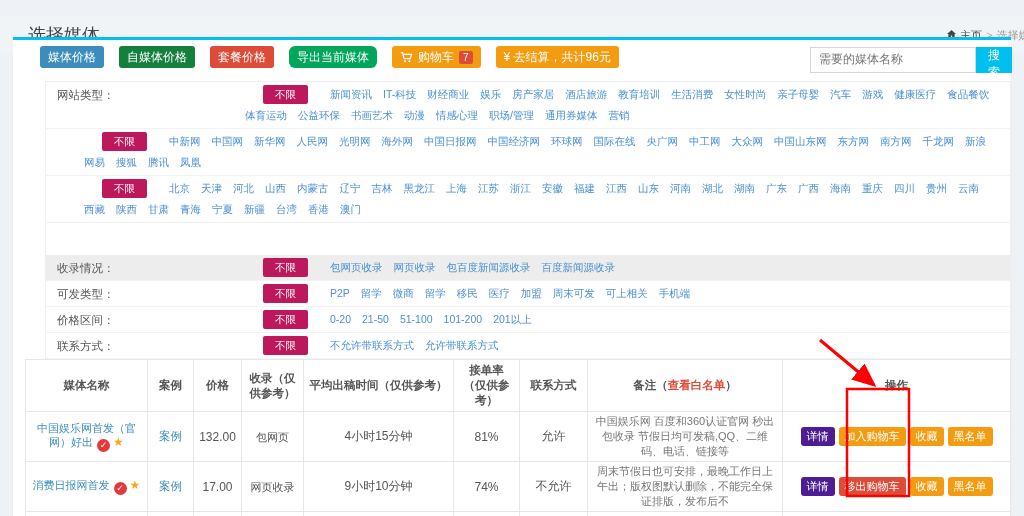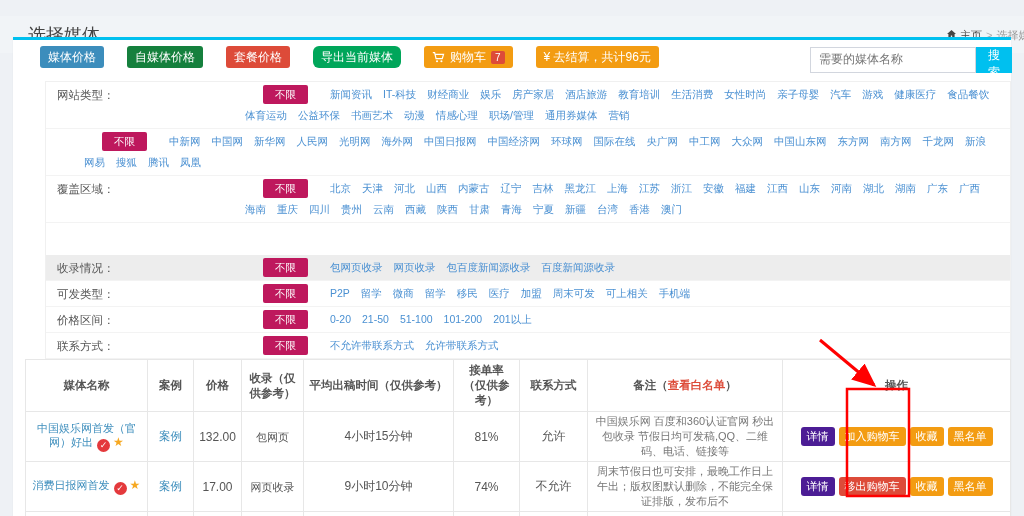--- a/index.html
+++ b/index.html
@@ -9,21 +9,21 @@
   .page-title{position:absolute;left:28px;top:7px;margin:0;font-size:18px;font-weight:normal;color:#444;}
   .breadcrumb{position:absolute;left:946px;top:12px;font-size:11px;color:#555;white-space:nowrap;}
   .breadcrumb .bc-ic{display:inline-block;vertical-align:-1px;margin-right:3px;}
   .breadcrumb a{color:#444;text-decoration:none;cursor:pointer;}
   .bc-sep{color:#aaa;margin:0 4px;}
   .bc-cur{color:#999;}
   
   .panel{position:absolute;left:13px;top:37px;width:998px;height:479px;background:#fff;
     border-top:3px solid #00c0ef;box-shadow:0 1px 1px rgba(0,0,0,.08);}
   
-  .toolbar{position:absolute;left:7px;top:6px;display:flex;gap:23px;padding-left:20px;}
+  .toolbar{position:absolute;left:7px;top:6px;display:flex;gap:15px;padding-left:20px;}
   .tbtn{display:inline-flex;align-items:center;gap:5px;border:none;color:#fff;font-size:12px;
     height:22px;padding:0 8px;border-radius:3px;cursor:pointer;white-space:nowrap;
     font-family:inherit;}
   .tbadge{background:#dd4b39;color:#fff;font-size:10px;padding:1px 4px;border-radius:2px;line-height:11px;}
   .cart-ic{display:inline-flex;}
   
   .searchbox{position:absolute;left:797px;top:7px;display:flex;}
   .searchbox input{width:148px;height:24px;border:1px solid #d2d6de;padding:0 8px;font-size:12px;
     color:#555;outline:none;font-family:Liberation Mono, monospace;}
   .search-btn{height:26px;border:none;background:#00c0ef;color:#fff;font-size:12px;padding:0 12px;
@@ -160,21 +160,20 @@
           <a class="fopt"><span>南方网</span></a>
           <a class="fopt"><span>千龙网</span></a>
           <a class="fopt"><span>新浪</span></a>
           <a class="fopt"><span>网易</span></a>
           <a class="fopt"><span>搜狐</span></a>
           <a class="fopt"><span>腾讯</span></a>
           <a class="fopt"><span>凤凰</span></a>
         </div>
       </div>
       <div class="frow">
-        <span class="flabel">覆盖区域：</span>
         <div class="fopts">
           <a class="fopt chip"><span>不限</span></a>
           <a class="fopt"><span>北京</span></a>
           <a class="fopt"><span>天津</span></a>
           <a class="fopt"><span>河北</span></a>
           <a class="fopt"><span>山西</span></a>
           <a class="fopt"><span>内蒙古</span></a>
           <a class="fopt"><span>辽宁</span></a>
           <a class="fopt"><span>吉林</span></a>
           <a class="fopt"><span>黑龙江</span></a>

